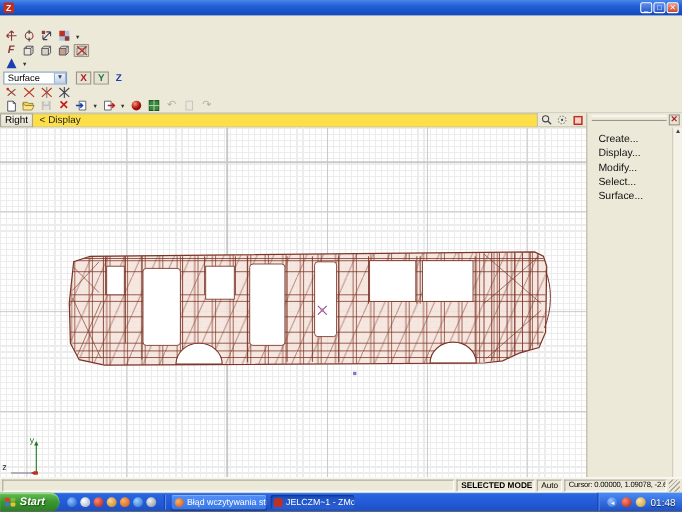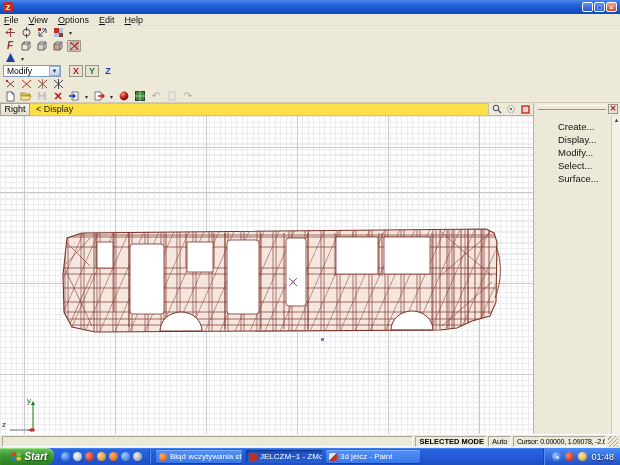--- a/index.html
+++ b/index.html
@@ -55,35 +55,35 @@
   #gizmo .ylab{position:absolute;left:27px;top:-2px;color:#1c7a1c;font-size:8px}
   #gizmo .zlab{position:absolute;left:2px;top:22px;color:#223;font-size:8px}
   
   #sidepanel{left:533px;top:103px;width:87px;height:331px;background:#ece9d8;border-left:1px solid #b8b4a2}
   #sp-grip{position:absolute;left:4px;right:14px;top:2px;height:5px;
     border-top:1px solid #fff;border-bottom:1px solid #9a9686}
   #sp-close{position:absolute;right:2px;top:1px;width:10px;height:10px;background:#e6e2d4;border:1px solid #9a9686;
     color:#b02020;font-size:8px;font-weight:bold;display:flex;align-items:center;justify-content:center;line-height:1}
   #sp-scroll{position:absolute;right:0;top:13px;width:9px;bottom:0;background:#f4f2e6;border-left:1px solid #cfcbb8}
   #sp-scroll .up{position:absolute;top:1px;left:1px;width:7px;height:8px;font-size:6px;color:#444;text-align:center}
-  .sp-item{position:absolute;left:24px;font-size:9.5px;color:#111;height:13px;display:flex;align-items:center}
+  .sp-item{position:absolute;left:10px;font-size:9.5px;color:#111;height:13px;display:flex;align-items:center}
   
   #statusbar{left:0;top:434px;width:620px;height:14px;background:#ece9d8;border-top:1px solid #fff;
     display:flex;align-items:flex-end;gap:2px;padding:1px 2px;font-size:7.5px}
   .spanel{height:11px;border:1px solid;border-color:#aca899 #fff #fff #aca899;display:flex;align-items:center;padding:0 3px;white-space:nowrap;overflow:hidden}
   #grip{margin-left:auto;width:10px;height:11px;
     background:repeating-linear-gradient(135deg,transparent 0 2px,#aca899 2px 3px)}
   
   #taskbar{left:0;top:448px;width:620px;height:17px;
     background:linear-gradient(180deg,#4a8cf7 0%,#2a65e0 8%,#2258d4 60%,#1e4fc4 100%);
     display:flex;align-items:center}
   #startbtn{width:54px;height:17px;border-radius:0 8px 8px 0;
     background:linear-gradient(180deg,#6cbf5a 0%,#3b9930 45%,#2e7d24 100%);
     display:flex;align-items:center;gap:3px;padding-left:4px;
-    box-shadow:inset 0 1px 1px #9fe08d;justify-content:center;}
+    box-shadow:inset 0 1px 1px #9fe08d;}
   #startbtn .lbl{color:#fff;font-size:10px;font-weight:bold;font-style:italic;text-shadow:1px 1px 1px #1d5216}
   #quicklaunch{display:flex;align-items:center;gap:3px;padding:0 5px 0 7px}
   .ql{width:9px;height:9px;border-radius:50%}
   .tseparator{width:1px;height:13px;background:#1a45b0;box-shadow:1px 0 0 #5b8df0;margin:0 2px}
   .taskbtn{height:13px;border-radius:2px;display:flex;align-items:center;gap:3px;padding:0 3px;
     background:linear-gradient(#528ff5,#3a78ea);box-shadow:inset 0 1px 0 #7fb0ff, 0 1px 1px #1a3f9a;
     color:#fff;font-size:8px;white-space:nowrap;overflow:hidden;margin-left:4px}
   .taskbtn.active{background:linear-gradient(#1d4fc0,#2a5fd4);box-shadow:inset 1px 1px 2px #12307e}
   .tbicon{width:8px;height:8px;border-radius:2px;flex:0 0 auto}
   #tray{margin-left:auto;display:flex;align-items:center;gap:4px;height:17px;padding:0 6px 0 8px;
@@ -102,27 +102,20 @@
       <rect x="0" y="0" width="10" height="10" rx="2" fill="#c03020"></rect>
       <text x="5" y="8" font-size="8" font-family="Liberation Sans" fill="#fff" text-anchor="middle" font-weight="bold">Z</text>
     </svg>
     <div id="caps">
       <div class="capbtn b">_</div>
       <div class="capbtn b">□</div>
       <div class="capbtn r">✕</div>
     </div>
   </div>
 
-  <div id="menubar" class="abs">
-    <span class="menu-item">File</span>
-    <span class="menu-item">View</span>
-    <span class="menu-item">Options</span>
-    <span class="menu-item">Edit</span>
-    <span class="menu-item">Help</span>
-  </div>
 
   <div class="tbrow abs" style="top:26px;height:13px">
     <div class="ti">
       <svg width="11" height="11" viewBox="0 0 11 11">
           <path d="M5.5 1v9M1 5.5h9M5.5 1l-2 2M5.5 1l2 2M1 5.5l2-2M1 5.5l2 2" stroke="#8b3a3a" stroke-width="1" fill="none"></path>
         </svg>
     </div>
     <div class="ti">
       <svg width="11" height="11" viewBox="0 0 11 11">
           <circle cx="5.5" cy="5.5" r="3.5" stroke="#8b3a3a" fill="none"></circle>
@@ -178,21 +171,21 @@
     <div class="ti">
       <svg width="11" height="10" viewBox="0 0 11 10">
           <path d="M5.5 0L10 9H1z" fill="#1a3fae"></path>
         </svg>
     </div>
     <span class="caret">▾</span>
   </div>
 
   <div class="tbrow abs" style="top:64px;height:13px">
     <div class="combo">
-      <span>Modify</span>
+      <span>Surface</span>
       <span class="dd">▼</span>
     </div>
     <div style="width:4px"></div>
     <div class="axisbtn on" style="color:#b02020">X</div>
     <div class="axisbtn on" style="color:#1e7a3c">Y</div>
     <div class="axisbtn" style="color:#1a3fae">Z</div>
   </div>
 
   <div class="tbrow abs" style="top:77px;height:13px">
     <div class="ti">
@@ -418,24 +411,20 @@
     <div class="tseparator"></div>
 
     <div class="taskbtn" style="width:86px">
       <div class="tbicon" style="background:radial-gradient(circle at 35% 35%,#ffb060,#d05010);border-radius:50%"></div>
       <span>Błąd wczytywania str...</span>
     </div>
     <div class="taskbtn active" style="width:76px">
       <div class="tbicon" style="background:#c03020"></div>
       <span>JELCZM~1 - ZModele...</span>
     </div>
-    <div class="taskbtn" style="width:94px">
-      <div class="tbicon" style="background:linear-gradient(135deg,#e8e8e8 50%,#c0342c 50%)"></div>
-      <span>3d jelcz - Paint</span>
-    </div>
 
     <div id="tray">
       <div class="trayicon" style="background:radial-gradient(circle at 35% 35%,#9ac4ff,#2060d0);display:flex;align-items:center;justify-content:center;color:#fff;font-size:6px">◂</div>
       <div class="trayicon" style="background:radial-gradient(circle at 35% 35%,#ff8a70,#b01808)"></div>
       <div class="trayicon" style="background:radial-gradient(circle at 35% 35%,#ffe8a0,#c09030)"></div>
       <span id="clock">01:48</span>
     </div>
   </div>
 
 </div>

